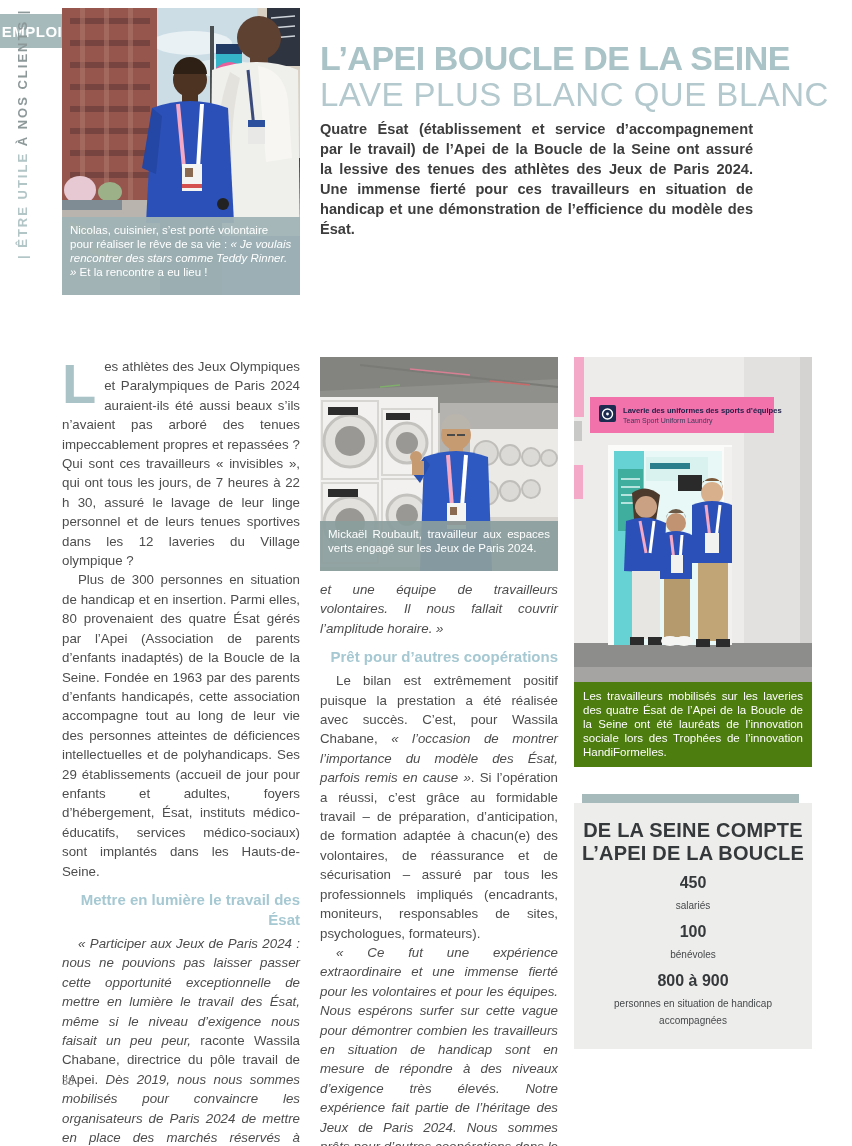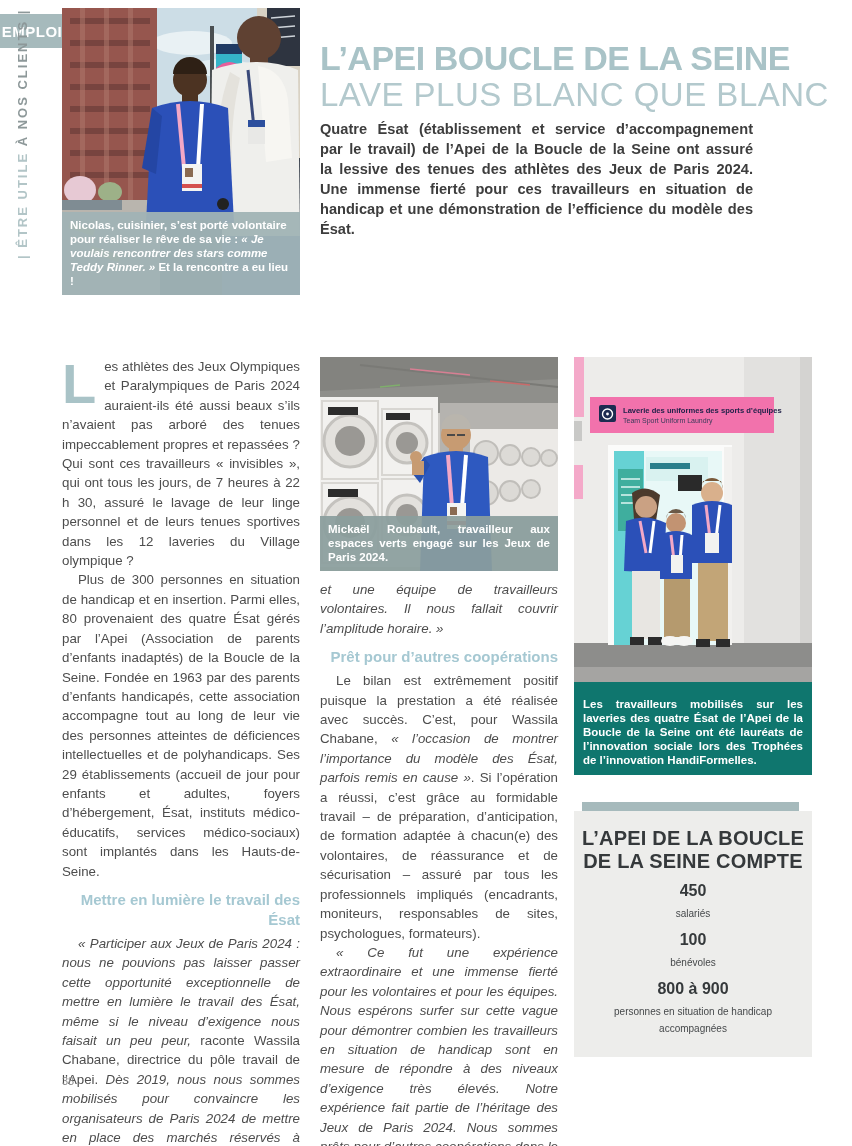--- a/index.html
+++ b/index.html
@@ -24,28 +24,28 @@
   }
   .vert-p1 { color:#b2c5c7; }
   .vert-p2 { color:#8d9899; }
 
   
   .photo { position:absolute; overflow:hidden; }
   .photo svg { display:block; }
   .photo1 { left:62px; top:8px; width:238px; height:287px; }
   .cap-overlay {
     position:absolute; left:0; right:0; bottom:0;
-    color:#fff; font-weight:bold; font-size:11.5px; line-height:14px;
-    padding:6px 8px 7px;
+    color:#fff; font-weight:normal; font-size:11.5px; line-height:14px;
+    padding:6px 8px 16px;
   }
   .cap1 { background:rgba(160,179,181,.95); }
   .cap2 { background:rgba(139,158,157,.93); }
   .cap3 {
-    background:#0f766e; color:#fff; font-weight:bold; font-size:11.5px;
-    line-height:14px; padding:15px 9px 8px;
+    background:#4d7c0f; color:#fff; font-weight:normal; font-size:11.5px;
+    line-height:14px; padding:7px 9px 8px;
   }
 
   
   .headline { position:absolute; left:320px; top:40px; width:512px; }
   .hl1 { margin:0; font-size:34px; line-height:37px; font-weight:bold; letter-spacing:-.5px; color:#a9c3c7; }
   .hl2 { margin:0; font-size:33px; line-height:35px; font-weight:normal; letter-spacing:.5px; color:#b3c9cd; }
   .intro {
     position:absolute; left:320px; top:119px; width:433px;
     font-size:14.6px; line-height:20px; font-weight:bold; color:#3d3d3d;
     text-align:justify; word-spacing:1px;
@@ -322,22 +322,22 @@
         <rect x="122" y="282" width="14" height="8" fill="#2b2b2b"></rect>
         <rect x="142" y="282" width="14" height="8" fill="#2b2b2b"></rect>
       </svg>
       <div class="cap3">Les travailleurs mobilisés sur les laveries des quatre Ésat de l’Apei de la Boucle de la Seine ont été lauréats de l’innovation sociale lors des Trophées de l’innovation HandiFormelles.</div>
     </div>
 
     <div class="infobox">
       <div class="infobox-bar"></div>
       <div class="infobox-body">
         <div class="infobox-title">
+          <div>DE LA SEINE COMPTE</div>
           <div>L’APEI DE LA BOUCLE</div>
-          <div>DE LA SEINE COMPTE</div>
         </div>
         <div>
           <div class="stat-value">450</div>
           <div class="stat-label">salariés</div>
         </div>
         <div>
           <div class="stat-value">100</div>
           <div class="stat-label">bénévoles</div>
         </div>
         <div>

